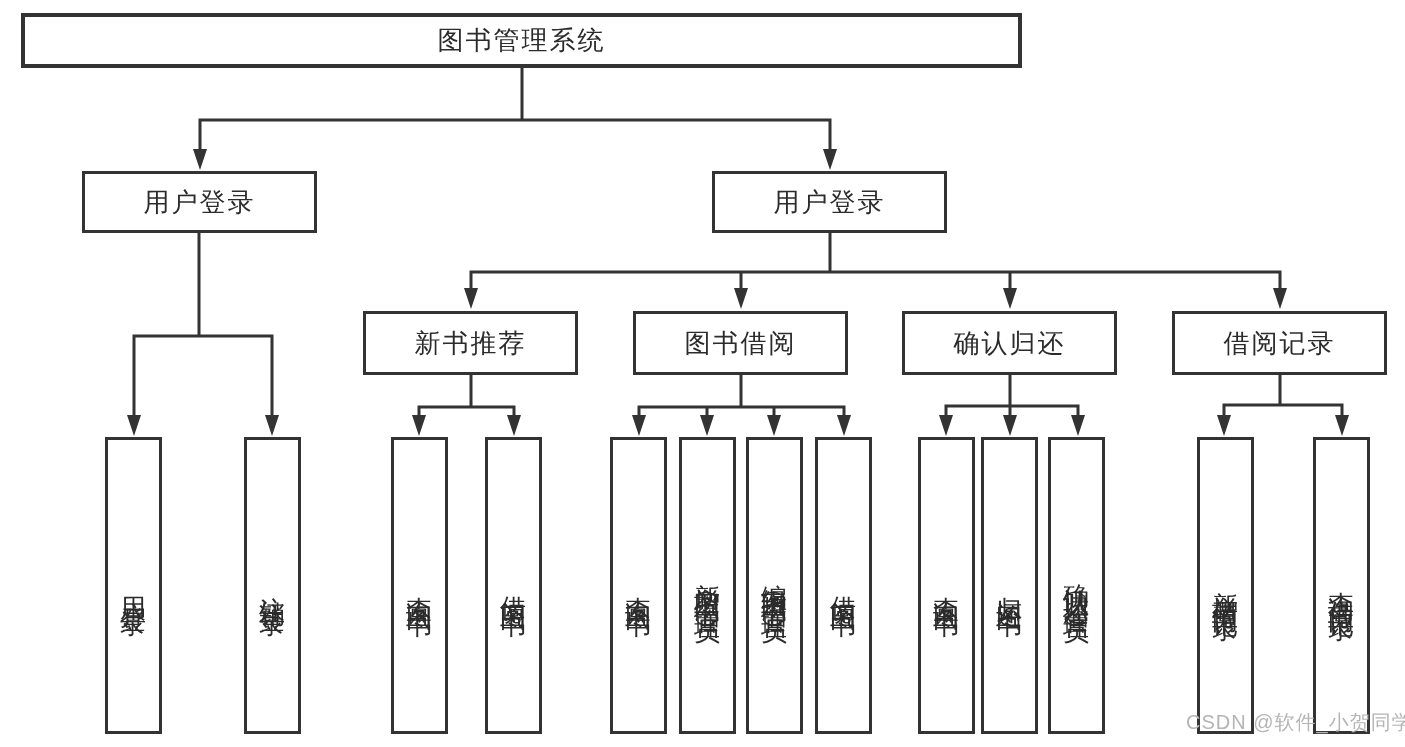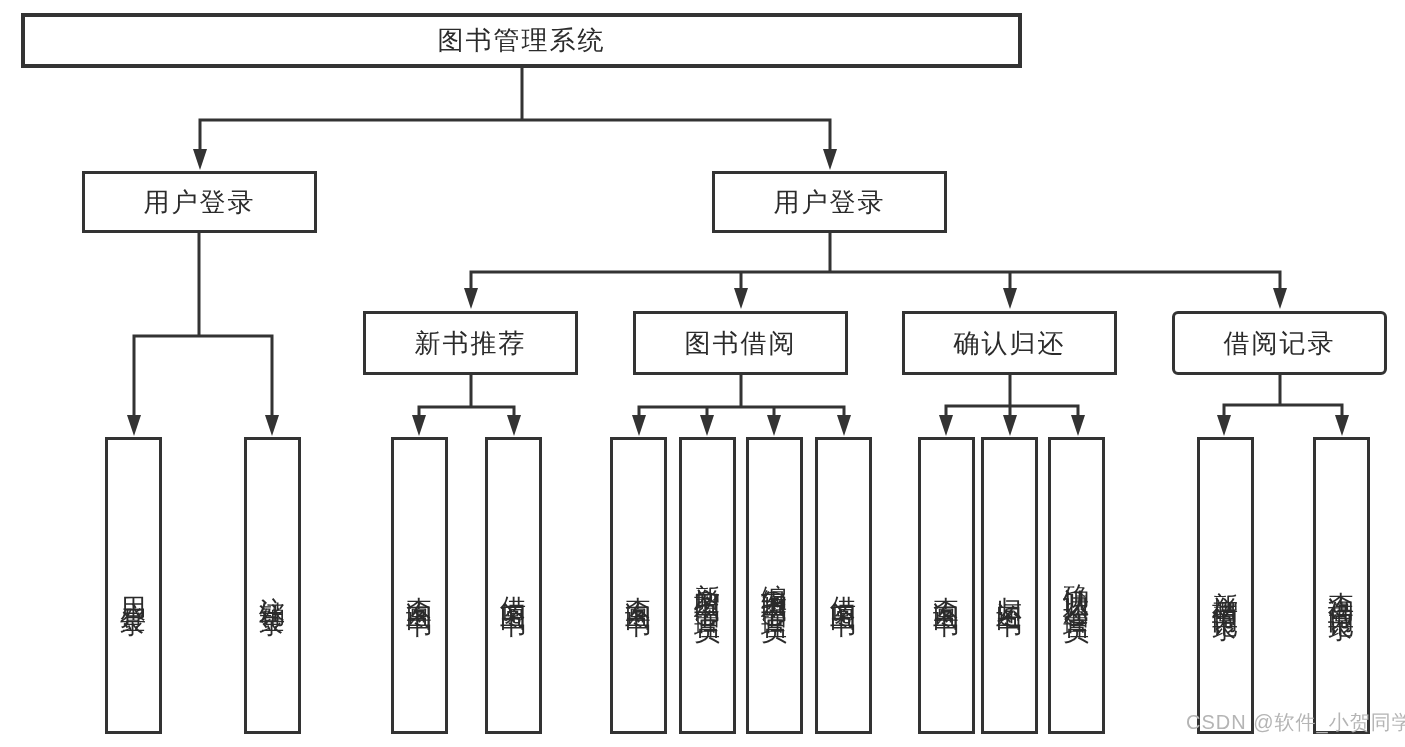--- a/index.html
+++ b/index.html
@@ -125,21 +125,21 @@
 
   <div class="box" style="left:363px; top:311px; width:215px; height:64px;">
     <span>新书推荐</span>
   </div>
   <div class="box" style="left:633px; top:311px; width:215px; height:64px;">
     <span>图书借阅</span>
   </div>
   <div class="box" style="left:902px; top:311px; width:215px; height:64px;">
     <span>确认归还</span>
   </div>
-  <div class="box" style="left:1172px; top:311px; width:215px; height:64px;border-radius:6px;">
+  <div class="box" style="left:1172px; top:311px; width:215px; height:64px;">
     <span>借阅记录</span>
   </div>
 
   <div class="vbox" style="left:105px;">
     <span class="vtext">用户登录</span>
   </div>
   <div class="vbox" style="left:244px;">
     <span class="vtext">注销登录</span>
   </div>
 

